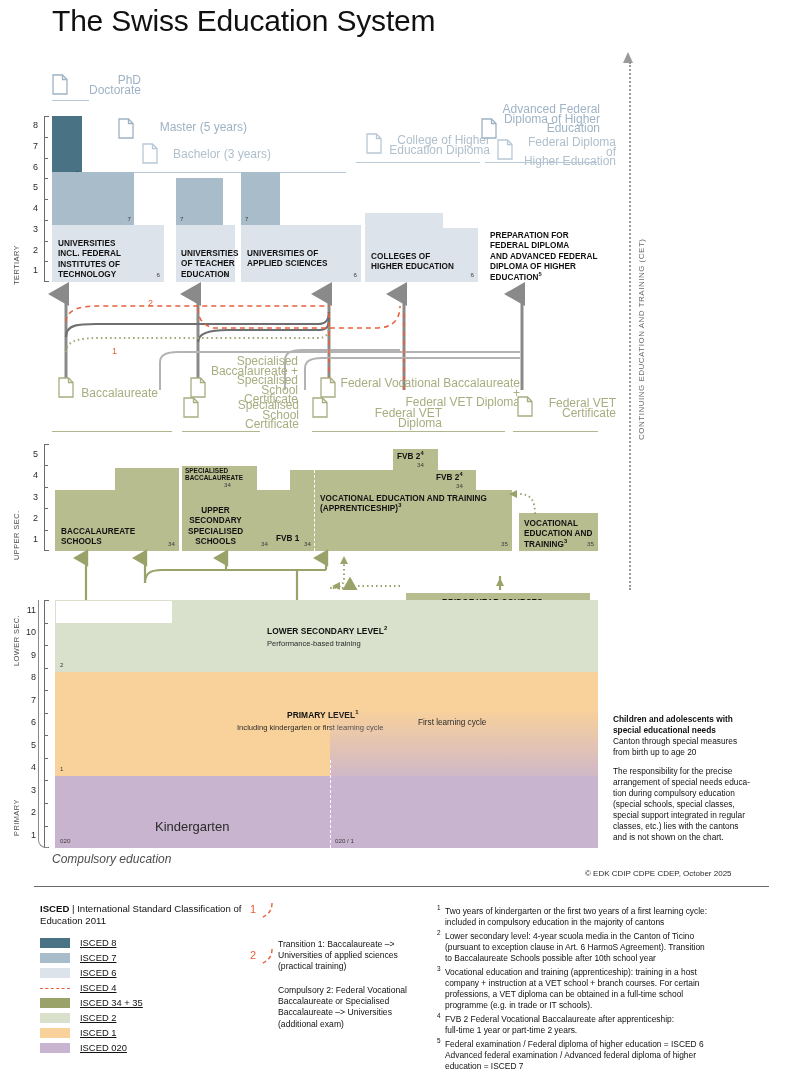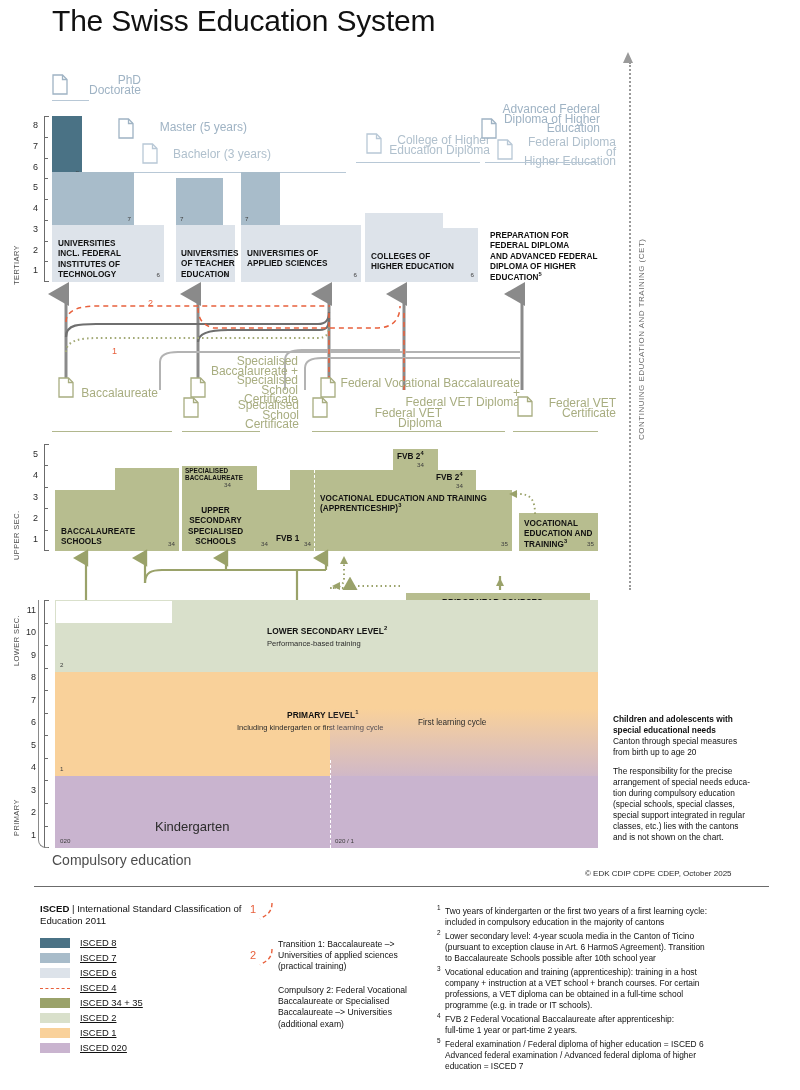--- a/index.html
+++ b/index.html
@@ -92,21 +92,21 @@
   }
 
   
   #compulsory-bracket {
     left:38px; top:600px; width:10px; height:248px;
     border-left:1.1px solid #8a8a8a;
     border-bottom:1.1px solid #8a8a8a;
     border-bottom-left-radius:8px;
   }
   #compulsory-label {
-    left:52px; top:852px; font-size:14px; color:#4d4d4d; white-space:nowrap;
+    left:52px; top:852px; font-size:12px; color:#4d4d4d; white-space:nowrap;font-style:italic;
   }
 
   
   #copyright { left:585px; top:869px; font-size:8px; color:#2b2b2b; }
 
   
   #footer-rule { left:34px; top:886px; width:735px; height:0; border-top:1.4px solid #6b6b6b; }
   #legend-title { left:40px; top:903px; width:215px; font-size:9.6px; line-height:12.4px; color:#111; }
   #legend-title b { font-weight:700; }
   .legend-row { position:absolute; left:40px; height:12px; }

